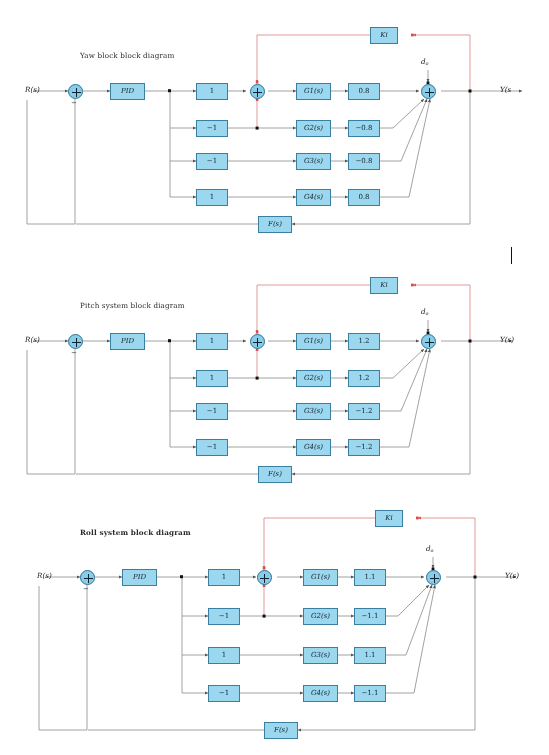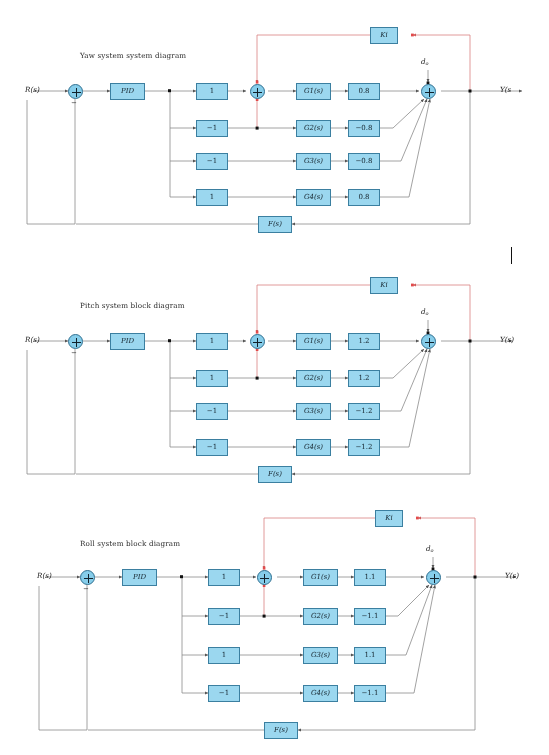--- a/index.html
+++ b/index.html
@@ -95,21 +95,21 @@
         <rect x="255.6" y="126.6" width="3" height="3"></rect>
         <rect x="468.5" y="89.5" width="3" height="3"></rect>
         <rect x="73.6" y="89.5" width="3" height="3"></rect>
         <rect x="255.8" y="81" width="2.6" height="2.6" fill="#e24a4a"></rect>
         <rect x="255.8" y="98.4" width="2.6" height="2.6" fill="#e24a4a"></rect>
         <rect x="411" y="33.6" width="2.8" height="2.8" fill="#e24a4a"></rect>
         <rect x="426.6" y="81.5" width="2.8" height="2.8"></rect>
       </g>
     </svg>
 
-    <div class="title" style="left:80px;top:51px;">Yaw system system diagram</div>
+    <div class="title" style="left:80px;top:51px;">Yaw block block diagram</div>
     <div class="lbl" style="left:25px;top:86px;">R(s)</div>
     <div class="lbl" style="left:500px;top:86px;">Y(s</div>
     <div class="lbl" style="left:421px;top:58px;"><span>d</span><span class="sub">o</span></div>
 
     <div class="sum" style="left:68px;top:84px;width:15px;height:15px;">
       <span class="plusv" style="left:6.8px;top:2.6px;width:1.2px;height:9.4px;"></span>
       <span class="plush" style="left:2.6px;top:6.8px;width:9.4px;height:1.2px;"></span>
     </div>
     <div class="minus" style="left:71px;top:100px;">−</div>
 
@@ -325,21 +325,21 @@
         <rect x="262.6" y="114.6" width="3" height="3"></rect>
         <rect x="473.5" y="75.5" width="3" height="3"></rect>
         <rect x="85.6" y="75.5" width="3" height="3"></rect>
         <rect x="262.8" y="67" width="2.6" height="2.6" fill="#e24a4a"></rect>
         <rect x="262.8" y="84.4" width="2.6" height="2.6" fill="#e24a4a"></rect>
         <rect x="416" y="16.6" width="2.8" height="2.8" fill="#e24a4a"></rect>
         <rect x="431.6" y="67.5" width="2.8" height="2.8"></rect>
       </g>
     </svg>
 
-    <div class="title" style="left:80px;top:39px;">Roll system block diagram</div>
+    <div class="title" style="left:80px;top:28px;font-weight:bold;">Roll system block diagram</div>
     <div class="lbl" style="left:37px;top:72px;">R(s)</div>
     <div class="lbl" style="left:505px;top:72px;">Y(s)</div>
     <div class="lbl" style="left:426px;top:45px;"><span>d</span><span class="sub">o</span></div>
 
     <div class="sum" style="left:80px;top:70px;width:15px;height:15px;">
       <span class="plusv" style="left:6.8px;top:2.6px;width:1.2px;height:9.4px;"></span>
       <span class="plush" style="left:2.6px;top:6.8px;width:9.4px;height:1.2px;"></span>
     </div>
     <div class="minus" style="left:83px;top:86px;">−</div>
 

